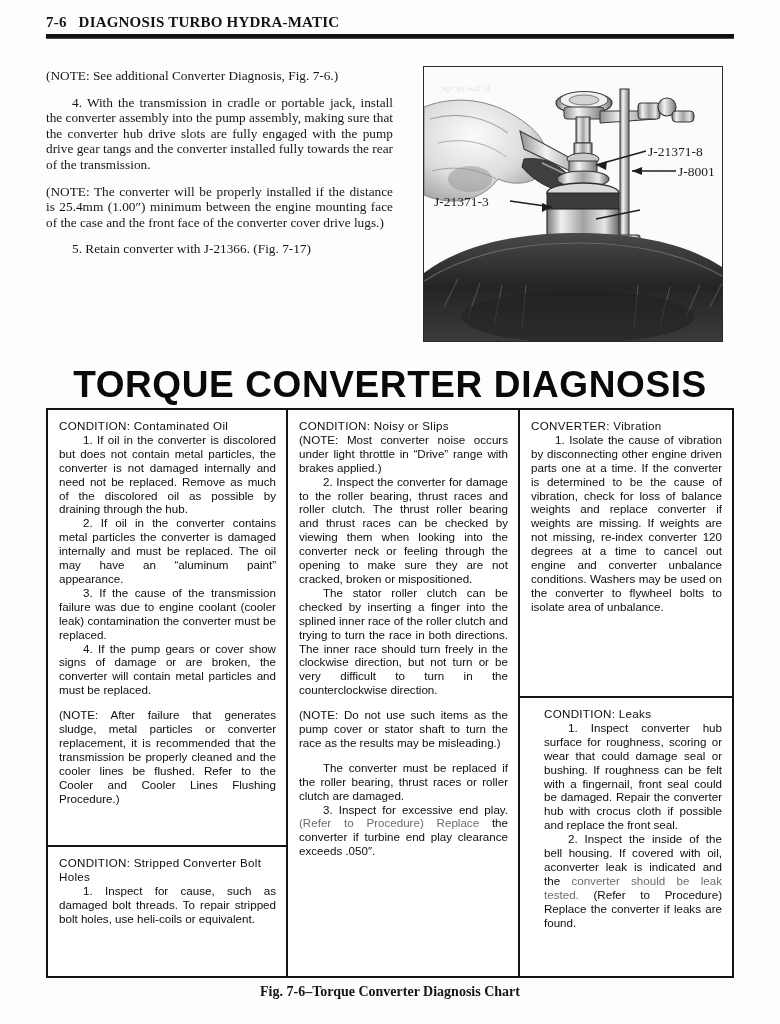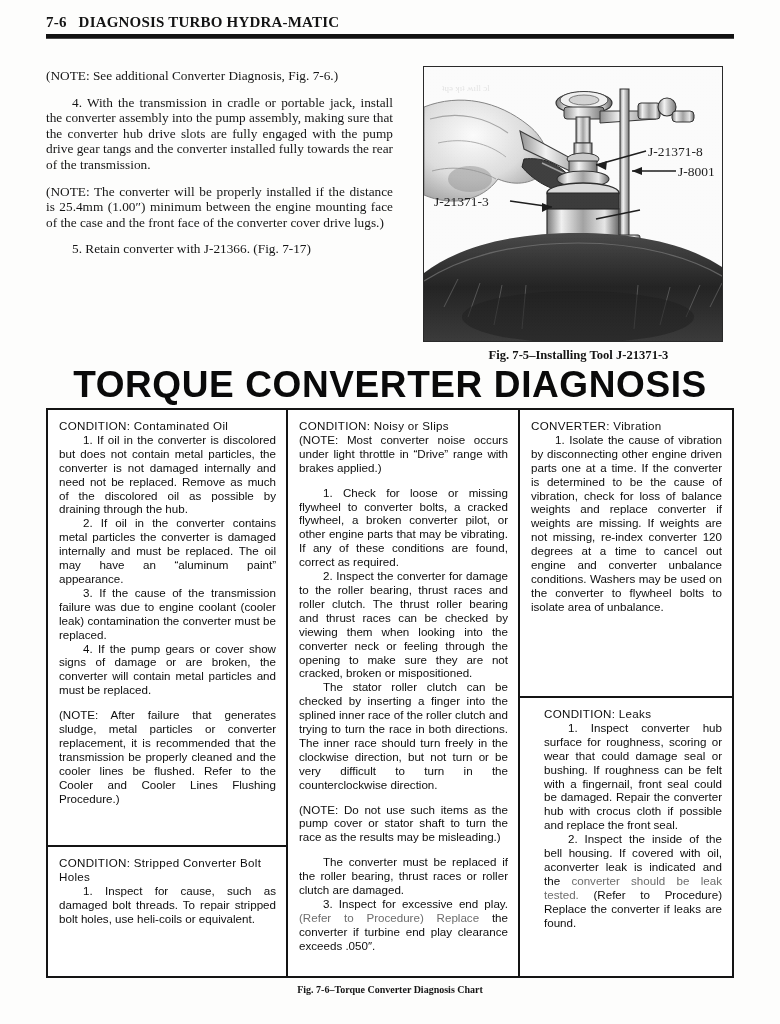--- a/index.html
+++ b/index.html
@@ -122,21 +122,21 @@
   
   .c2a{height:566px;border-radius:22px;}
   
   .c3a{height:288px;}
   .c3b{height:278px;padding-left:24px;}
 
   .botcap{
     position:absolute;left:46px;top:984px;width:688px;
     text-align:center;
     font-family:"Liberation Serif",serif;
-    font-weight:bold;font-size:10px;
+    font-weight:bold;font-size:14px;
     color:#141414;
   }
 
   
 </style>
 </head>
 <body>
 
 <div class="page">
 
@@ -267,21 +267,20 @@
         <polygon points="128,140 118,136 118,145" fill="#0b0b0b"></polygon>
 
         <text x="224" y="89" font-family="Liberation Serif, serif" font-size="13.5" fill="#0b0b0b">J-21371-8</text>
         <text x="254" y="109" font-family="Liberation Serif, serif" font-size="13.5" fill="#0b0b0b">J-8001</text>
         <text x="10" y="139" font-family="Liberation Serif, serif" font-size="13.5" fill="#0b0b0b">J-21371-3</text>
 
         <rect x="0" y="0" width="309" height="274" fill="url(#grain)" opacity="0.08"></rect>
       </svg>
     </div>
   </div>
-  <div class="figcap">Fig. 7-5–Installing Tool J-21371-3</div>
 
   <div class="bigtitle">TORQUE CONVERTER DIAGNOSIS</div>
 
   <div class="chart">
 
     <div class="col col1">
       <div class="cell c1a b-bottom">
         <p class="cond">CONDITION:  Contaminated Oil</p>
         <p class="ind">1.  If oil in the converter is discolored but does not contain metal particles, the converter is not damaged internally and need not be replaced. Remove as much of the discolored oil as possible by draining through the hub.</p>
         <p class="ind">2.  If oil in the converter contains metal particles the converter is damaged internally and must be replaced. The oil may have an “aluminum paint” appearance.</p>
@@ -292,21 +291,20 @@
       <div class="cell c1b">
         <p class="cond">CONDITION:  Stripped Converter Bolt Holes</p>
         <p class="ind">1.  Inspect for cause, such as damaged bolt threads. To repair stripped bolt holes, use heli-coils or equivalent.</p>
       </div>
     </div>
 
     <div class="col col2">
       <div class="cell c2a">
         <p class="cond">CONDITION:  Noisy or Slips</p>
         <p>(NOTE: Most converter noise occurs under light throttle in “Drive” range with brakes applied.)</p>
-        <p class="ind gap">1.  Check for loose or missing flywheel to converter bolts, a cracked flywheel, a broken converter pilot, or other engine parts that may be vibrating. If any of these conditions are found, correct as required.</p>
         <p class="ind">2.  Inspect the converter for damage to the roller bearing, thrust races and roller clutch. The thrust roller bearing and thrust races can be checked by viewing them when looking into the converter neck or feeling through the opening to make sure they are not cracked, broken or mispositioned.</p>
         <p class="ind">The stator roller clutch can be checked by inserting a finger into the splined inner race of the roller clutch and trying to turn the race in both directions. The inner race should turn freely in the clockwise direction, but not turn or be very difficult to turn in the counterclockwise direction.</p>
         <p class="gap">(NOTE: Do not use such items as the pump cover or stator shaft to turn the race as the results may be misleading.)</p>
         <p class="ind gap">The converter must be replaced if the roller bearing, thrust races or roller clutch are damaged.</p>
         <p class="ind"><span>3.  Inspect for excessive end play.</span> <span class="faded">(Refer to Procedure) Replace</span><span> the converter if turbine end play clearance exceeds .050″.</span></p>
       </div>
     </div>
 
     <div class="col col3">
       <div class="cell c3a b-bottom">

